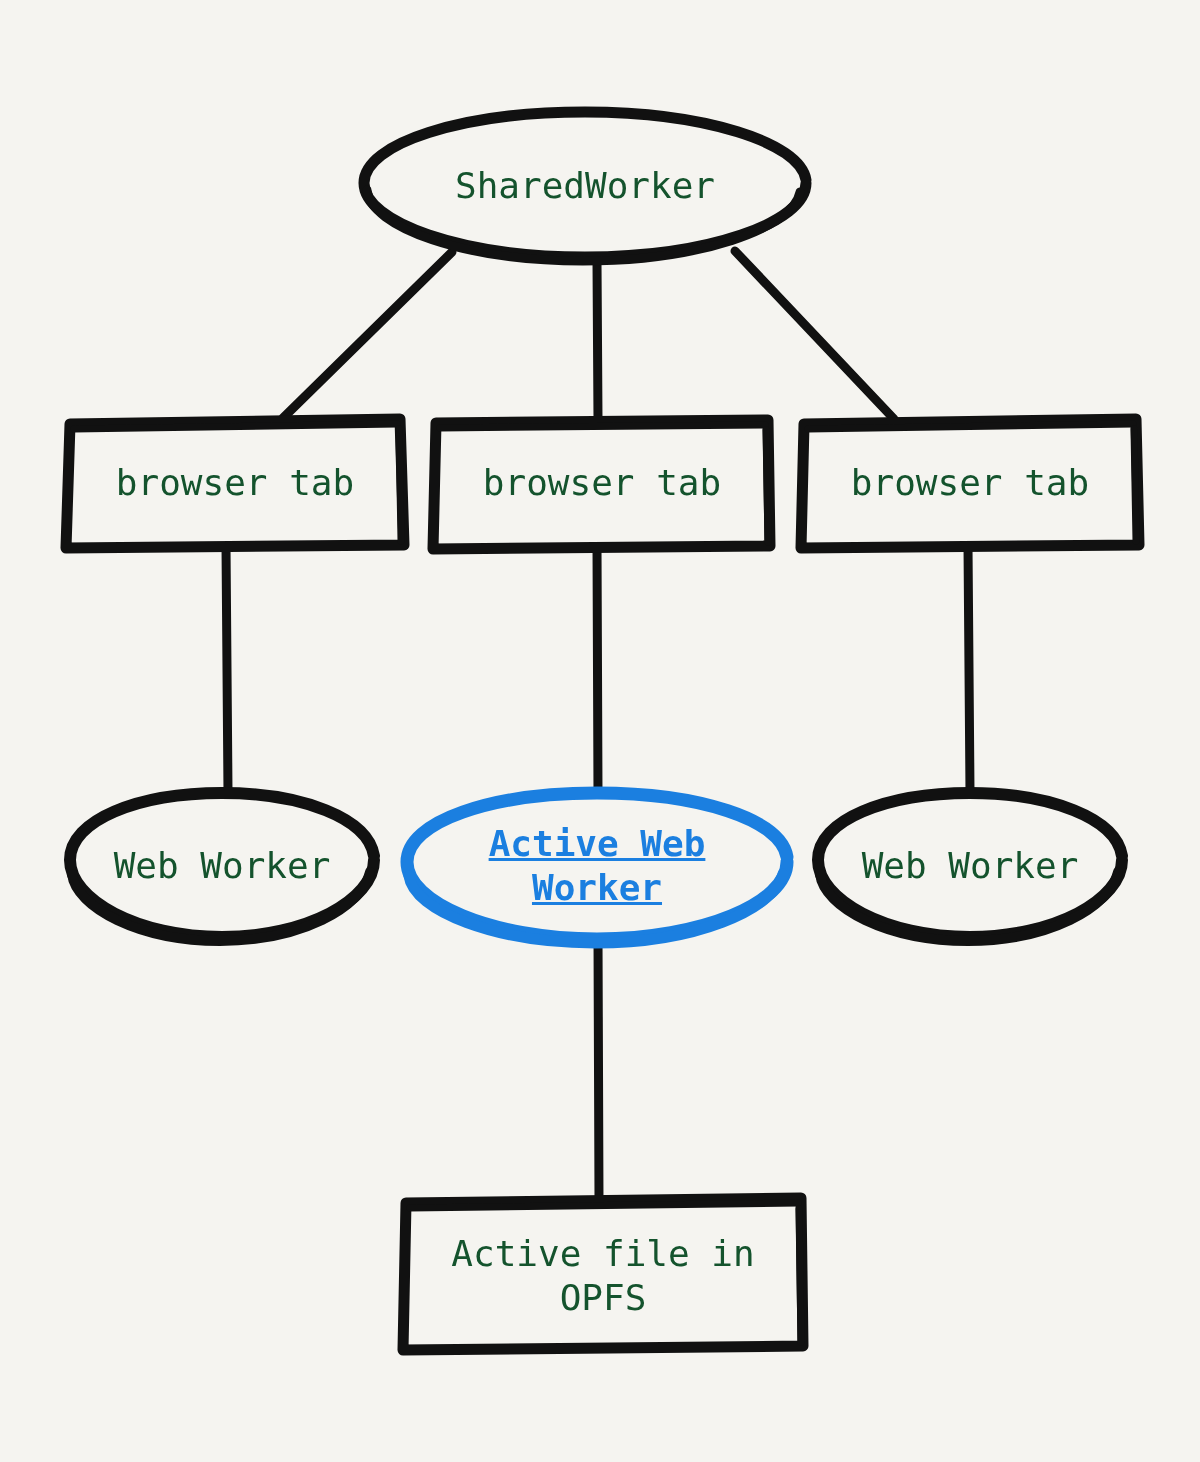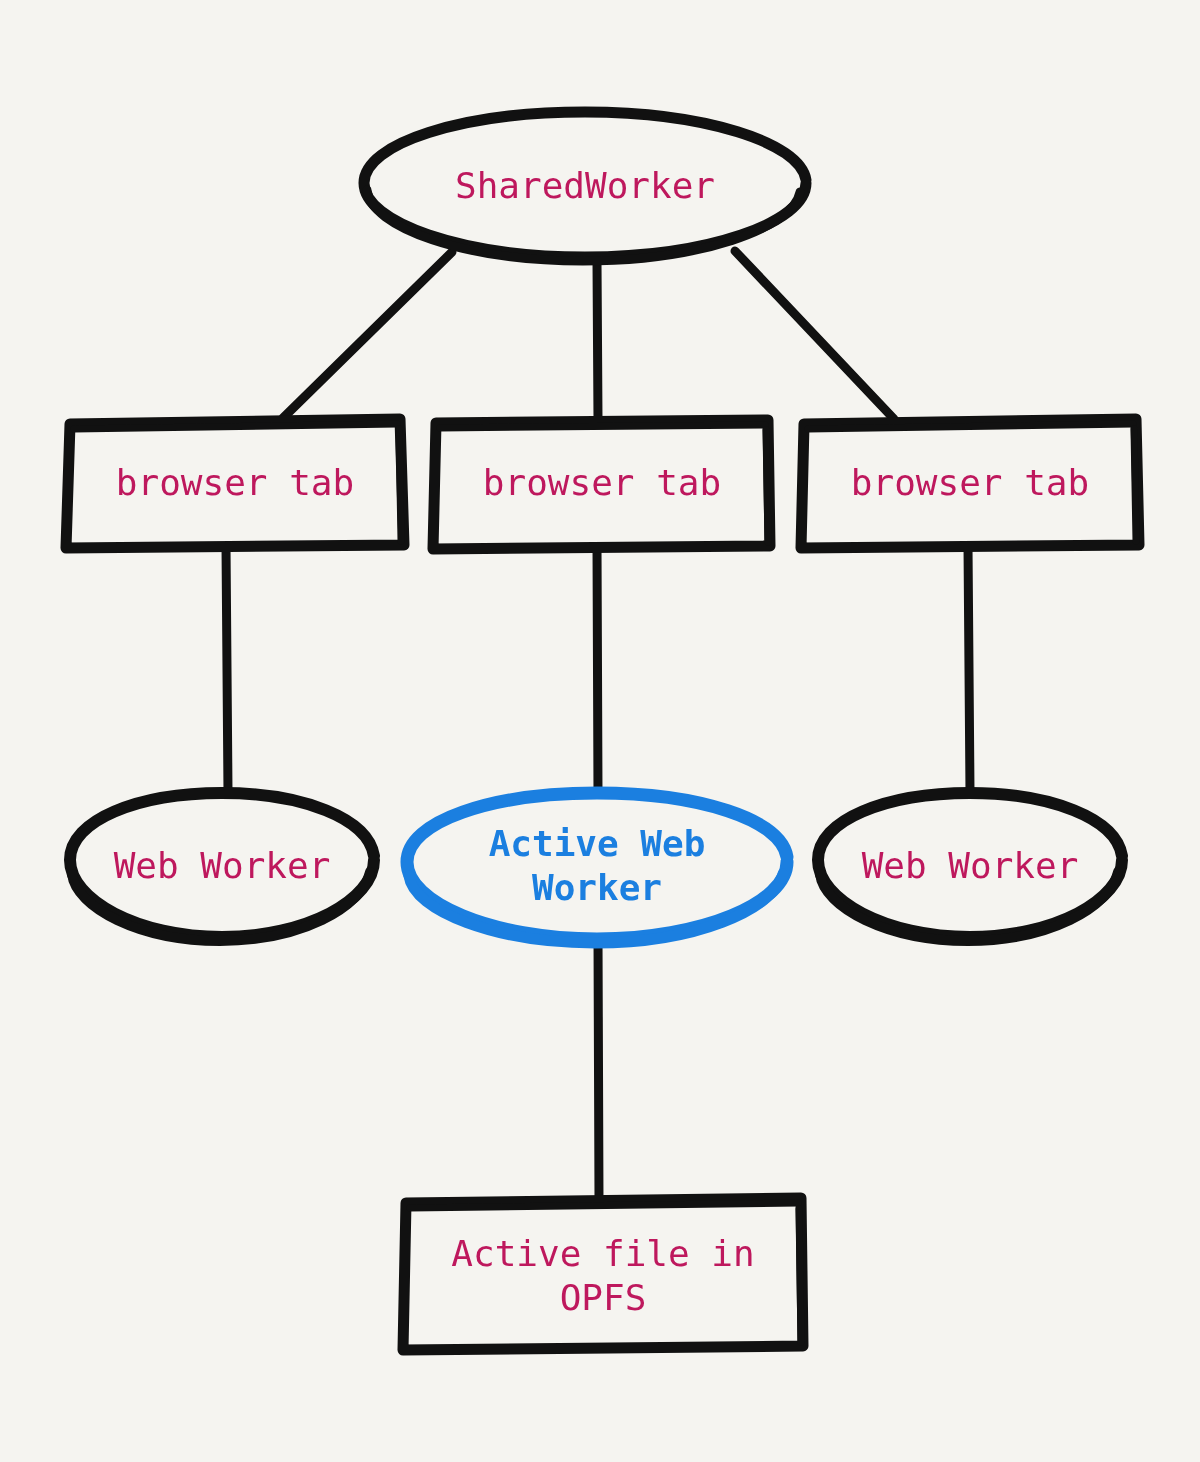--- a/index.html
+++ b/index.html
@@ -25,21 +25,21 @@
     width: 1200px;
     height: 1462px;
     display: block;
   }
   .node-label {
     position: absolute;
     display: flex;
     align-items: center;
     justify-content: center;
     text-align: center;
-    color: #be185d;
+    color: #14532d;
     font-family: "DejaVu Sans Mono", "Liberation Mono", monospace;
     font-size: 36px;
     line-height: 1.22;
     letter-spacing: 0px;
     white-space: pre-line;
     pointer-events: none;
     user-select: none;
   }
   .node-label.accent {
     color: #1B7FE0;
@@ -151,21 +151,21 @@
   <div class="node-label" style="left:363px; top:150px; width:444px; height:72px;">SharedWorker</div>
 
   <div class="node-label" style="left:68px; top:447px; width:334px; height:72px;">browser tab</div>
 
   <div class="node-label" style="left:435px; top:447px; width:334px; height:72px;">browser tab</div>
 
   <div class="node-label" style="left:803px; top:447px; width:334px; height:72px;">browser tab</div>
 
   <div class="node-label" style="left:70px; top:830px; width:304px; height:72px;">Web Worker</div>
 
-  <div class="node-label accent" style="left:425px; top:820px; width:344px; height:92px;">Active Web
+  <div class="node-label accent" style="left:425px; top:820px; width:344px; height:92px;text-decoration:underline;">Active Web
 Worker</div>
 
   <div class="node-label" style="left:818px; top:830px; width:304px; height:72px;">Web Worker</div>
 
   <div class="node-label" style="left:405px; top:1230px; width:396px; height:92px;">Active file in
 OPFS</div>
 
 </div>
 
 </body></html>

